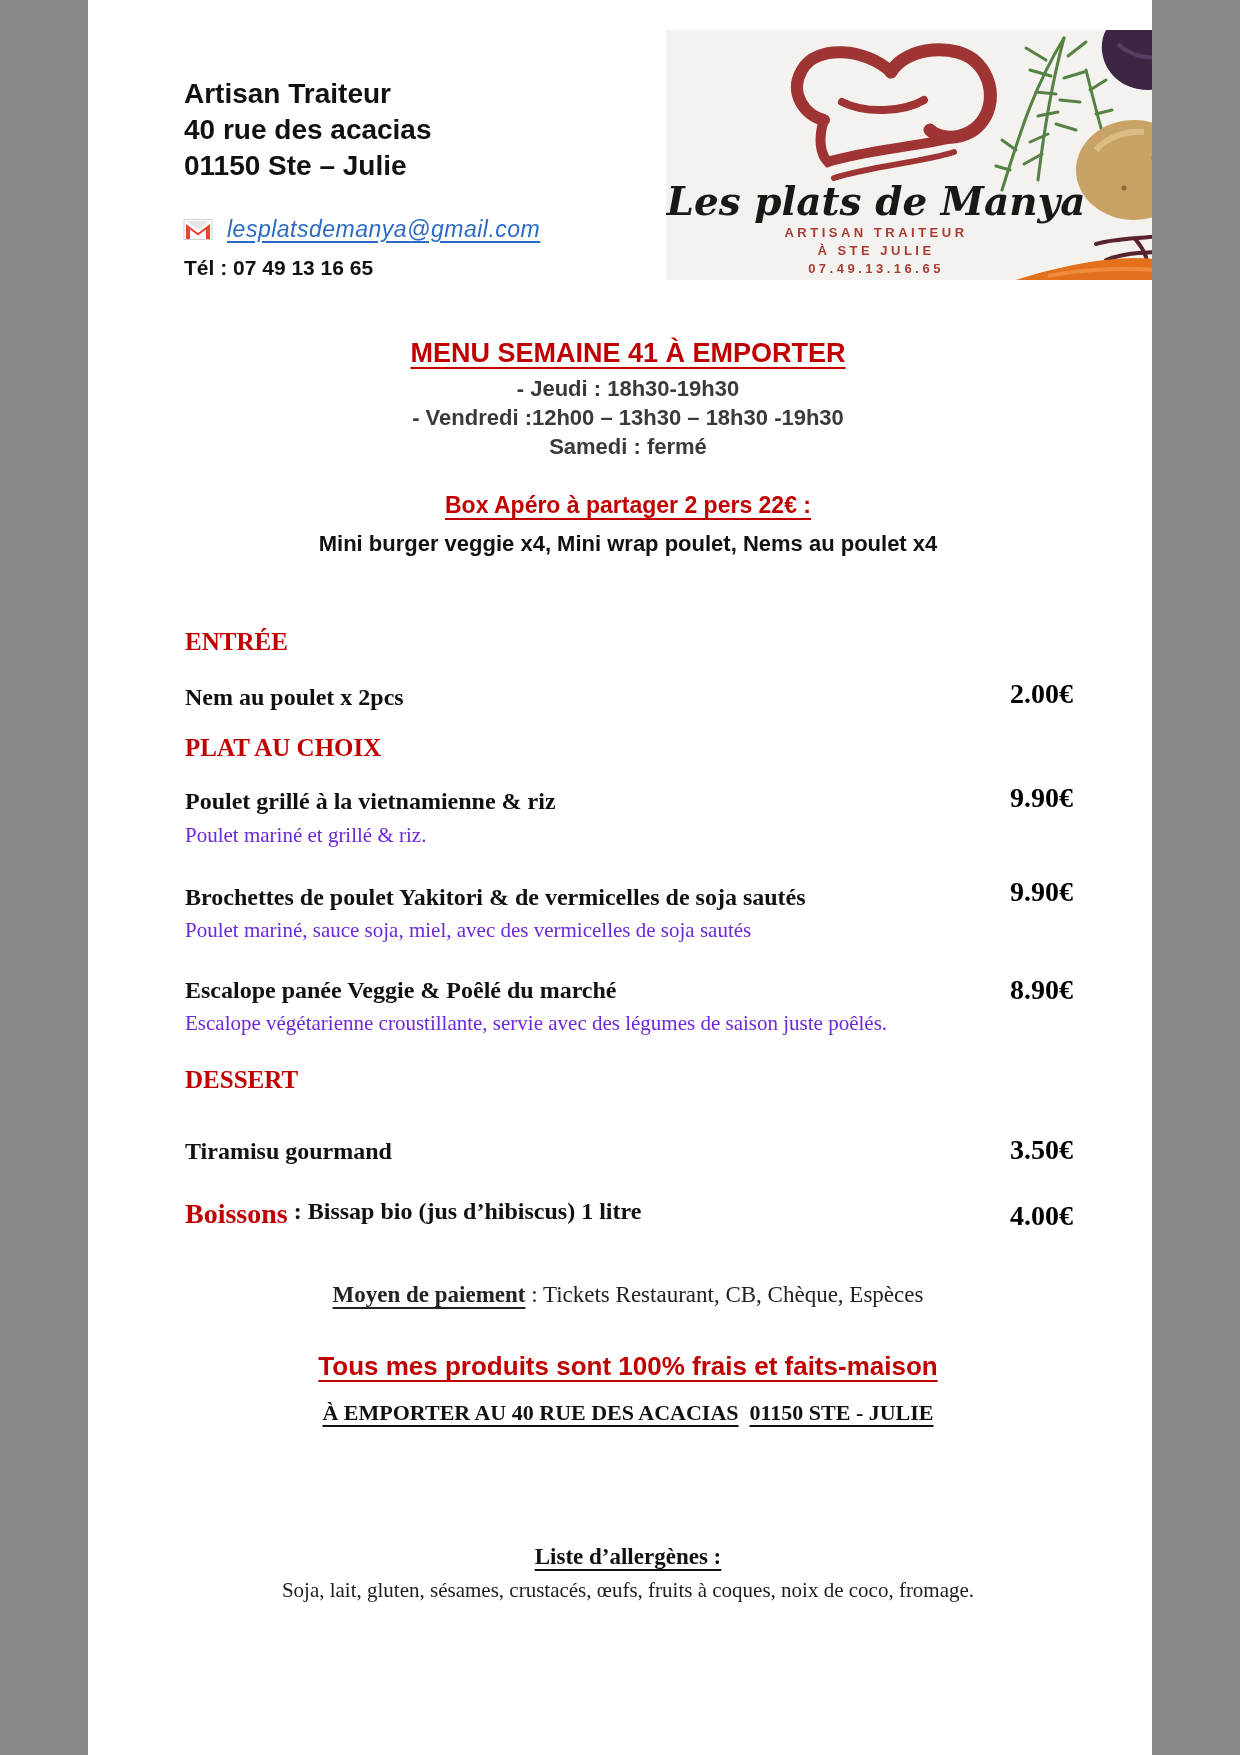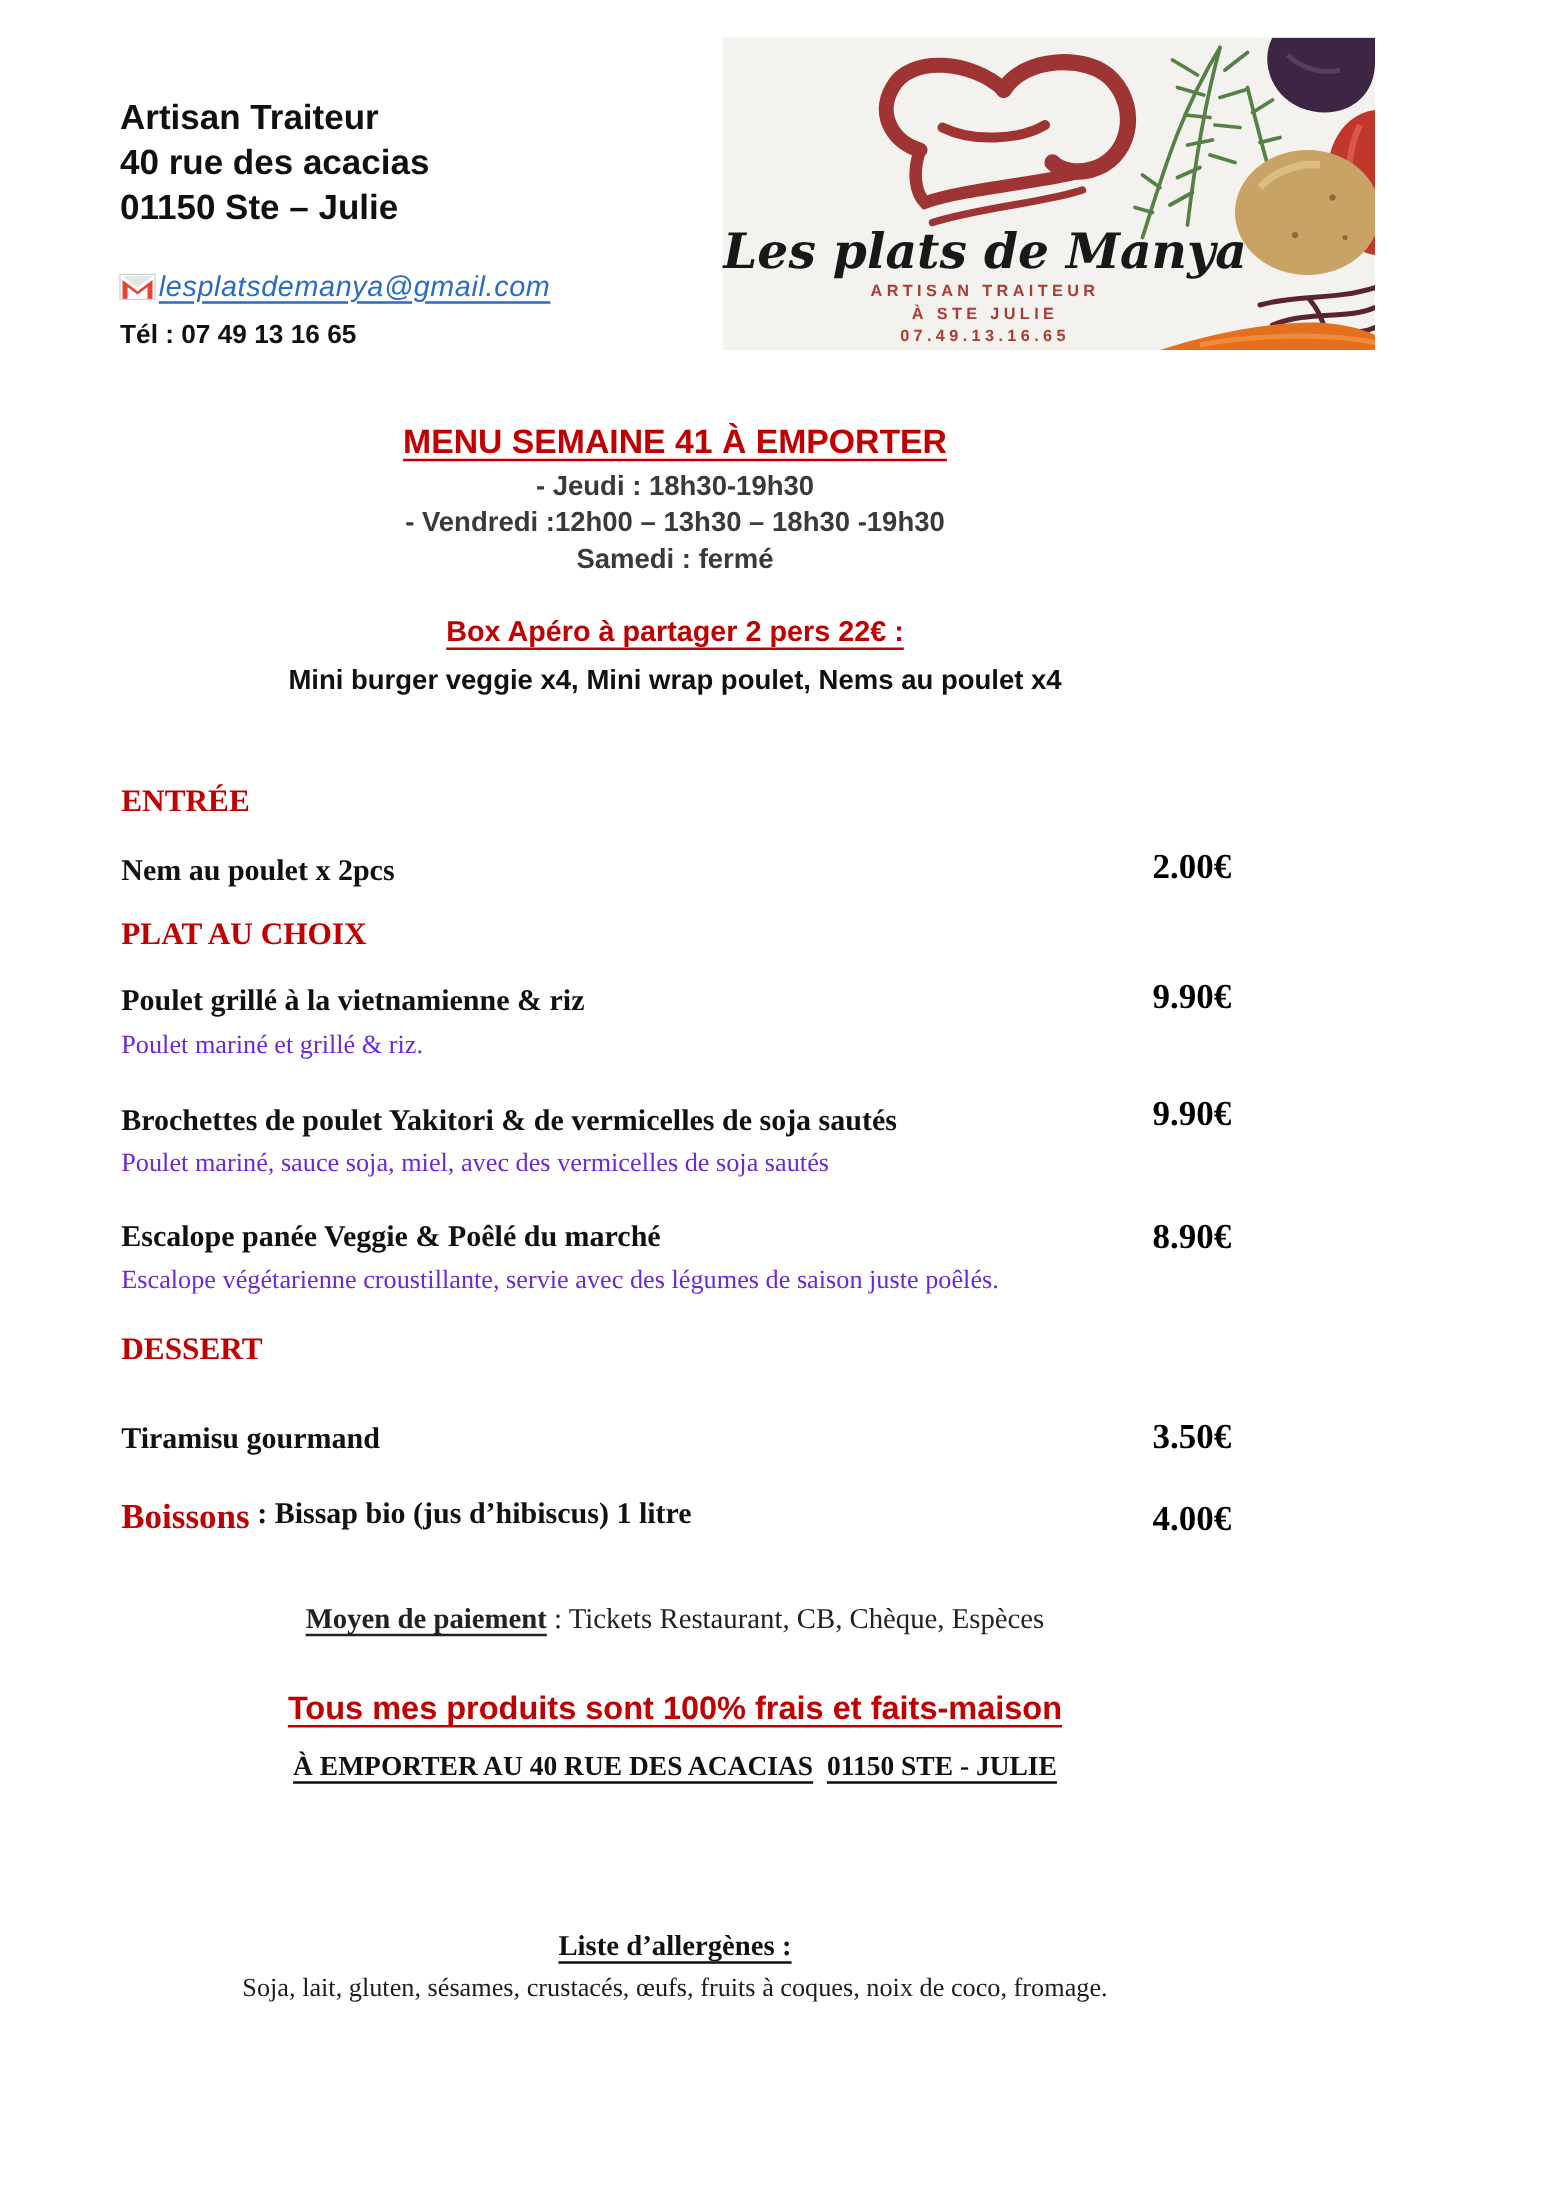--- a/index.html
+++ b/index.html
@@ -1,23 +1,23 @@
 <!DOCTYPE html>
 <html><head>
 <meta charset="utf-8">
 <style>
   html,body{margin:0;padding:0;background:#888;}
-  .page{position:relative;width:1240px;height:1755px;background:#ffffff;margin:0 auto;overflow:hidden;
-        font-family:"Liberation Sans","DejaVu Sans",sans-serif;color:#1a1a1a;}
+  .page{position:relative;width:1040px;height:1755px;background:#ffffff;margin:0 auto;overflow:hidden;
+        font-family:"Liberation Sans","DejaVu Sans",sans-serif;color:#1a1a1a;padding-left:24px;}
   .abs{position:absolute;line-height:1.15;}
   .sans{font-family:"Liberation Sans","DejaVu Sans",sans-serif;}
 
   
   .biz{left:96px;font-weight:700;font-size:28px;color:#111;}
-  .email-row{left:95px;top:216px;display:flex;align-items:center;gap:2px;}
+  .email-row{left:95px;top:216px;display:flex;align-items:center;gap:14px;}
   .email-link{font-size:23px;font-style:italic;letter-spacing:.5px;color:#2b6bc4;
               text-decoration:underline;text-underline-offset:4px;}
   .phone{left:96px;top:256px;font-weight:700;font-size:21px;color:#111;}
 
   
   .banner{left:578px;top:30px;width:522px;height:250px;background:#f4f2ee;overflow:hidden;}
   .banner svg{position:absolute;left:0;top:0;}
   .brand{position:absolute;left:0;top:152px;width:420px;text-align:center;
          font-family:"DejaVu Serif","Liberation Serif",serif;font-style:italic;font-weight:700;
          font-size:39px;color:#181818;line-height:1;}

